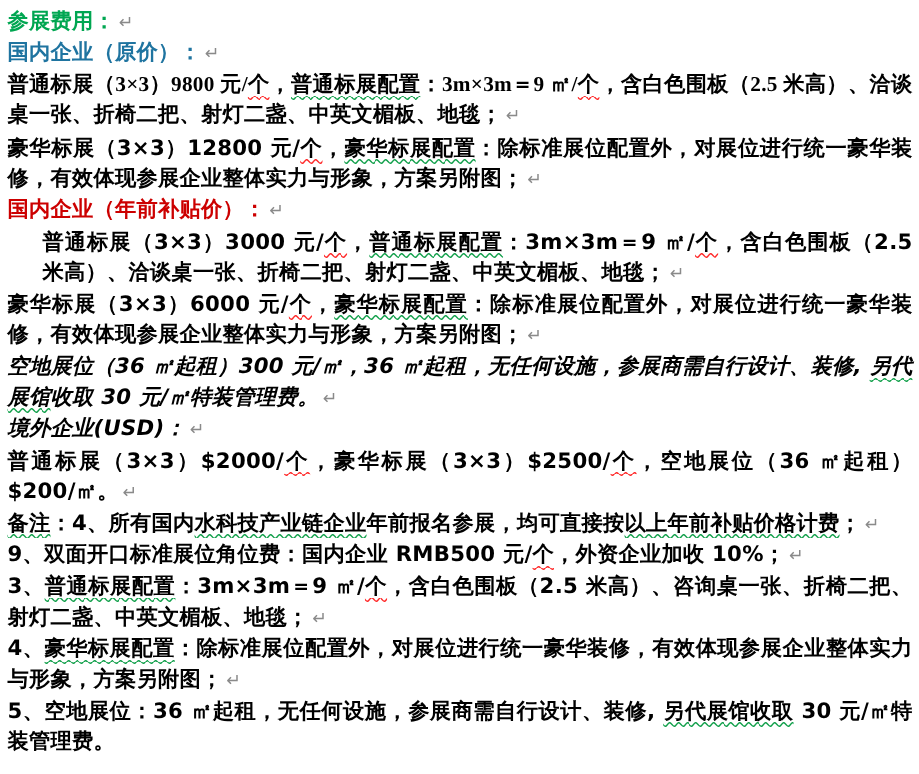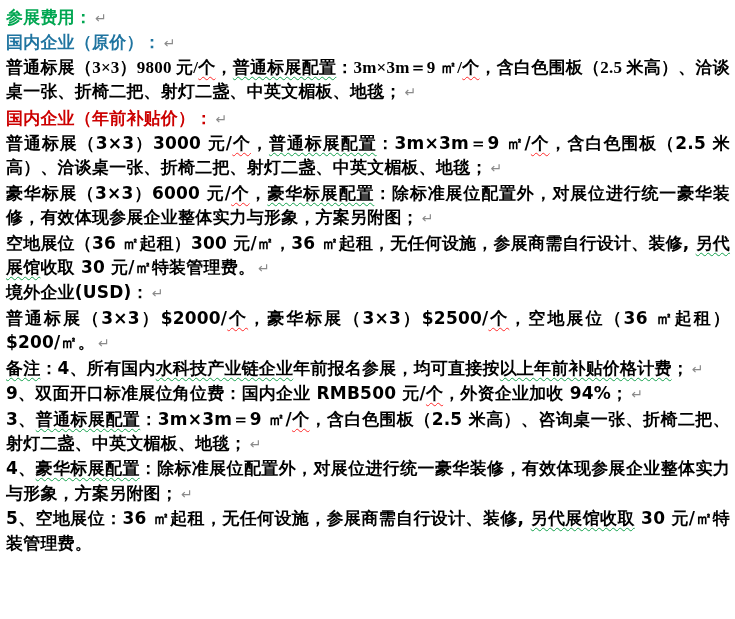--- a/index.html
+++ b/index.html
@@ -32,24 +32,25 @@
     text-underline-offset:3px;
   }
 </style>
 </head>
 <body>
 
 <div class="doc">
     <p class="para" style="color: rgb(0, 166, 81);"><span>参展费用：</span><span class="pilcrow" style="color: rgb(138, 138, 138);">↵</span></p>
     <p class="para" style="color: rgb(31, 116, 160);"><span>国内企业（原价）：</span><span class="pilcrow" style="color: rgb(138, 138, 138);">↵</span></p>
     <p class="para" style="color: rgb(0, 0, 0); font-family: Liberation Serif, serif;"><span>普通标展（3×3）9800 元/</span><span class="wavy-red">个</span><span>，</span><span class="wavy-green">普通标展配置</span><span>：3m×3m＝9 ㎡/</span><span class="wavy-red">个</span><span>，含白色围板（2.5 米高）、洽谈桌一张、折椅二把、射灯二盏、中英文楣板、地毯；</span><span class="pilcrow" style="color: rgb(138, 138, 138);">↵</span></p>
+    <p class="para" style="color: rgb(0, 0, 0);"><span>豪华标展（3×3）12800 元/</span><span class="wavy-red">个</span><span>，</span><span class="wavy-green">豪华标展配置</span><span>：除标准展位配置外，对展位进行统一豪华装修，有效体现参展企业整体实力与形象，方案另附图；</span><span class="pilcrow" style="color: rgb(138, 138, 138);">↵</span></p>
     <p class="para" style="color: rgb(204, 0, 0);"><span>国内企业（年前补贴价）：</span><span class="pilcrow" style="color: rgb(138, 138, 138);">↵</span></p>
-    <p class="para" style="color: rgb(0, 0, 0);"><span>普通标展（3×3）3000 元/</span><span class="wavy-red">个</span><span>，</span><span class="wavy-green">普通标展配置</span><span>：3m×3m＝9 ㎡/</span><span class="wavy-red">个</span><span>，含白色围板（2.5 米高）、洽谈桌一张、折椅二把、射灯二盏、中英文楣板、地毯；</span><span class="pilcrow" style="color: rgb(138, 138, 138);">↵</span></p>
+    <p class="para" style="color: rgb(0, 0, 0); margin-left: 28px;"><span>普通标展（3×3）3000 元/</span><span class="wavy-red">个</span><span>，</span><span class="wavy-green">普通标展配置</span><span>：3m×3m＝9 ㎡/</span><span class="wavy-red">个</span><span>，含白色围板（2.5 米高）、洽谈桌一张、折椅二把、射灯二盏、中英文楣板、地毯；</span><span class="pilcrow" style="color: rgb(138, 138, 138);">↵</span></p>
     <p class="para" style="color: rgb(0, 0, 0);"><span>豪华标展（3×3）6000 元/</span><span class="wavy-red">个</span><span>，</span><span class="wavy-green">豪华标展配置</span><span>：除标准展位配置外，对展位进行统一豪华装修，有效体现参展企业整体实力与形象，方案另附图；</span><span class="pilcrow" style="color: rgb(138, 138, 138);">↵</span></p>
-    <p class="para" style="color: rgb(0, 0, 0);"><span>空地展位（36 ㎡起租）300 元/㎡，36 ㎡起租，无任何设施，参展商需自行设计、装修, </span><span class="wavy-green">另代展馆</span><span>收取 30 元/㎡特装管理费。</span><span class="pilcrow" style="color: rgb(138, 138, 138);">↵</span></p>
-    <p class="para" style="color: rgb(0, 0, 0);"><span>境外企业(USD)：</span><span class="pilcrow" style="color: rgb(138, 138, 138);">↵</span></p>
+    <p class="para" style="color: rgb(0, 0, 0); font-style: italic;"><span>空地展位（36 ㎡起租）300 元/㎡，36 ㎡起租，无任何设施，参展商需自行设计、装修, </span><span class="wavy-green">另代展馆</span><span>收取 30 元/㎡特装管理费。</span><span class="pilcrow" style="color: rgb(138, 138, 138);">↵</span></p>
+    <p class="para" style="color: rgb(0, 0, 0); font-style: italic;"><span>境外企业(USD)：</span><span class="pilcrow" style="color: rgb(138, 138, 138);">↵</span></p>
     <p class="para" style="color: rgb(0, 0, 0);"><span>普通标展（3×3）$2000/</span><span class="wavy-red">个</span><span>，豪华标展（3×3）$2500/</span><span class="wavy-red">个</span><span>，空地展位（36 ㎡起租）$200/㎡。</span><span class="pilcrow" style="color: rgb(138, 138, 138);">↵</span></p>
     <p class="para" style="color: rgb(0, 0, 0);"><span class="wavy-green">备注</span><span>：4、所有国内</span><span class="wavy-green">水科技产业链企业</span><span>年前报名参展，均可直接按</span><span class="wavy-green">以上年前补贴价格计费</span><span>；</span><span class="pilcrow" style="color: rgb(138, 138, 138);">↵</span></p>
-    <p class="para" style="color: rgb(0, 0, 0);"><span>9、双面开口标准展位角位费：国内企业 RMB500 元/</span><span class="wavy-red">个</span><span>，外资企业加收 94%；</span><span class="pilcrow" style="color: rgb(138, 138, 138);">↵</span></p>
+    <p class="para" style="color: rgb(0, 0, 0);"><span>9、双面开口标准展位角位费：国内企业 RMB500 元/</span><span class="wavy-red">个</span><span>，外资企业加收 10%；</span><span class="pilcrow" style="color: rgb(138, 138, 138);">↵</span></p>
     <p class="para" style="color: rgb(0, 0, 0);"><span>3、</span><span class="wavy-green">普通标展配置</span><span>：3m×3m＝9 ㎡/</span><span class="wavy-red">个</span><span>，含白色围板（2.5 米高）、咨询桌一张、折椅二把、射灯二盏、中英文楣板、地毯；</span><span class="pilcrow" style="color: rgb(138, 138, 138);">↵</span></p>
     <p class="para" style="color: rgb(0, 0, 0);"><span>4、</span><span class="wavy-green">豪华标展配置</span><span>：除标准展位配置外，对展位进行统一豪华装修，有效体现参展企业整体实力与形象，方案另附图；</span><span class="pilcrow" style="color: rgb(138, 138, 138);">↵</span></p>
     <p class="para" style="color: rgb(0, 0, 0);"><span>5、空地展位：36 ㎡起租，无任何设施，参展商需自行设计、装修, </span><span class="wavy-green">另代展馆收取</span><span> 30 元/㎡特装管理费。</span></p>
   </div>
 
 </body></html>

